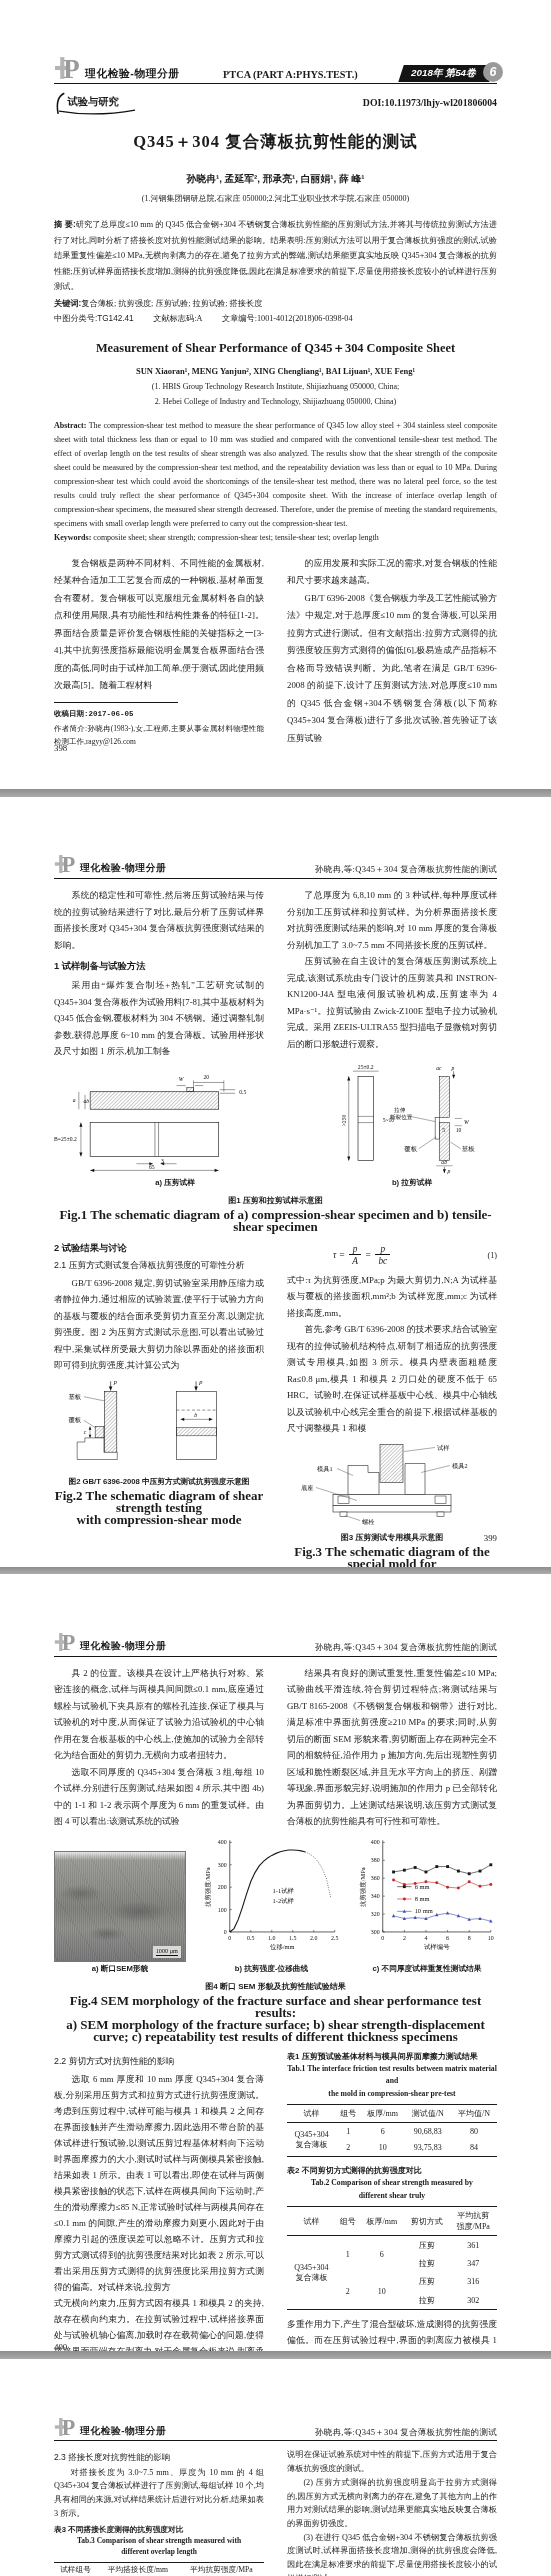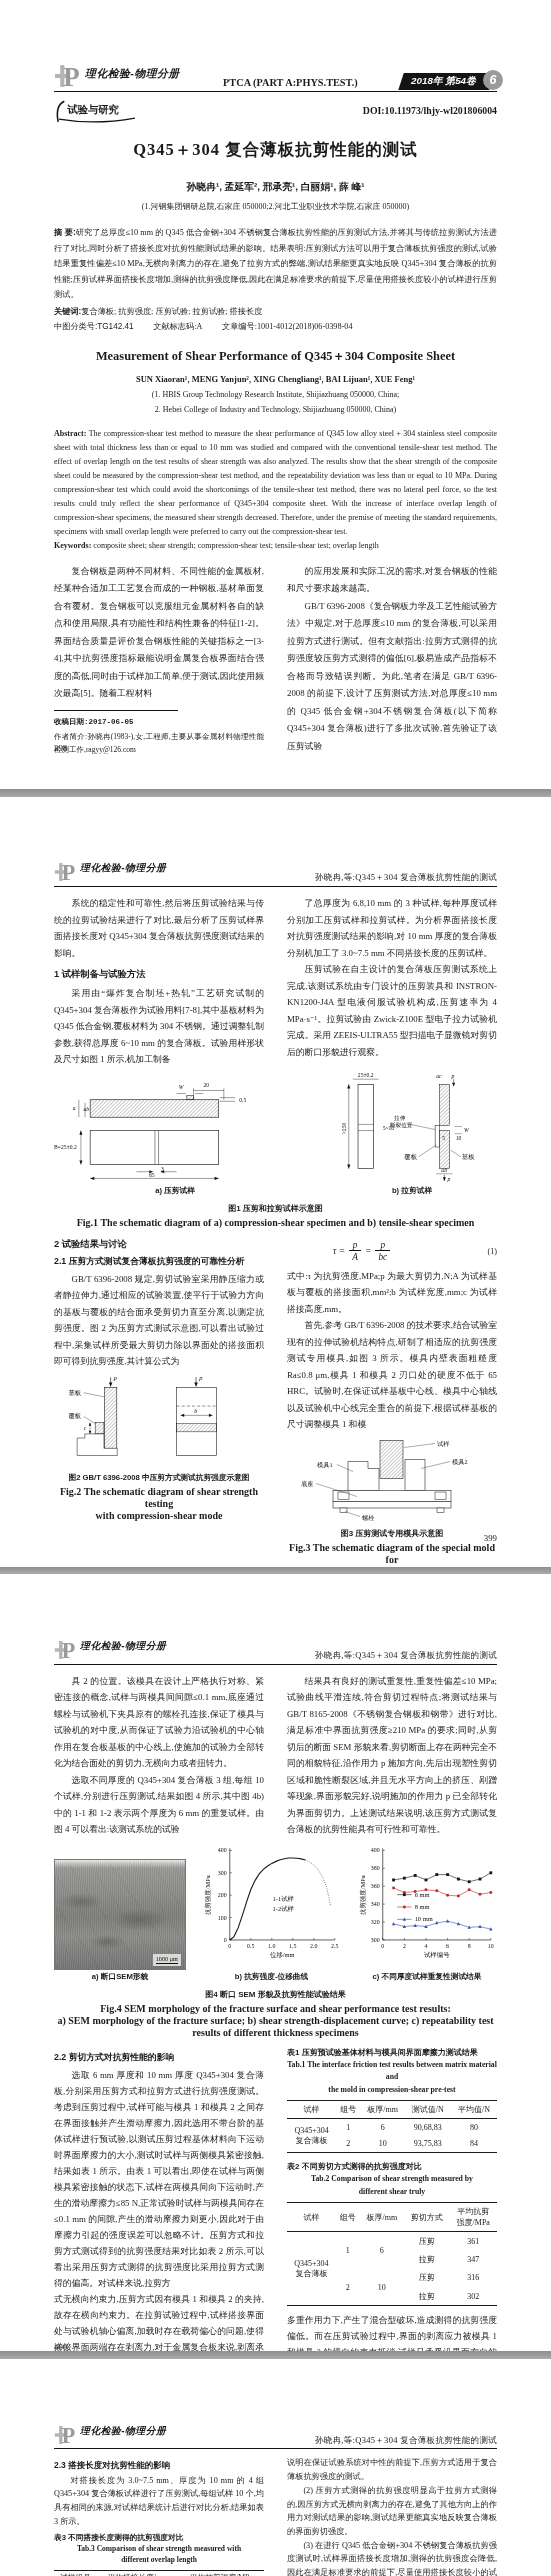--- a/index.html
+++ b/index.html
@@ -5,21 +5,21 @@
   html,body{margin:0;padding:0;background:#ffffff;}
   body{width:551px;font-family:"Liberation Serif","DejaVu Serif",serif;color:#1b1b1b;}
   .page{position:relative;width:551px;overflow:hidden;background:#fff;}
   .p1{height:789px}.p2{height:770px}.p3{height:777px}.p4{height:535px}
   .pgdiv{height:7.7px;background:linear-gradient(180deg,#8e8e8e,#ababab);}
   .content{margin:0 54px;width:443px;position:relative;}
 
   
   .mast-row{display:flex;align-items:flex-end;justify-content:space-between;border-bottom:1.5px solid #141414;padding-bottom:1px;}
   .mast-left{display:flex;align-items:flex-end;gap:3.1px;}
-  .mast-cn{font-family:"Liberation Sans","DejaVu Sans",sans-serif;font-weight:bold;font-style:italic;font-size:10.8px;letter-spacing:0.5px;padding-bottom:9px;margin-top:44px;}
+  .mast-cn{font-family:"Liberation Sans","DejaVu Sans",sans-serif;font-weight:bold;font-size:10.8px;letter-spacing:0.5px;padding-bottom:1px;margin-top:44px;}
   .mast-center{font-weight:bold;font-size:10.3px;padding-bottom:2.1px;}
   .issue-wrap{position:relative;display:flex;align-items:center;}
   .band{background:#141414;color:#fff;transform:skewX(-18deg);padding:2.1px 15.5px 2.1px 10.3px;margin-right:5.2px;}
   .band span{display:inline-block;transform:skewX(18deg);font-family:"Liberation Sans","DejaVu Sans",sans-serif;font-weight:bold;font-style:italic;font-size:9.8px;}
   .issue-circle{position:absolute;right:-6.2px;top:-3.1px;width:20.6px;height:20.6px;border-radius:50%;background:#9a9a9a;color:#fff;display:flex;align-items:center;justify-content:center;font-family:"Liberation Sans",sans-serif;font-weight:bold;font-style:italic;font-size:12.4px;}
   .row2{display:flex;justify-content:space-between;align-items:center;margin-top:11.3px;}
   .col-label{font-family:"Liberation Sans","DejaVu Sans",sans-serif;font-weight:bold;font-size:10.3px;position:relative;padding-left:13.4px;}
   .doi{font-weight:bold;font-size:9.8px;}
   .runhead-row{display:flex;align-items:flex-end;justify-content:space-between;border-bottom:1.5px solid #141414;padding-bottom:1.5px;padding-top:2.1px;}
   .runhead{font-size:8.5px;letter-spacing:0.3px;}
@@ -37,31 +37,31 @@
   .affil-en{text-align:center;font-size:8px;line-height:14.4px;margin-top:4.1px;}
   .abs-en{font-size:8px;line-height:14px;text-align:justify;margin-top:10.3px;}
   .kw-en{font-size:8px;line-height:14px;}
 
   
   .cols{display:flex;gap:23px;margin-top:11.3px;}
   .col{width:210px;}
   .body{font-size:8.8px;line-height:17px;text-align:justify;margin:0;text-indent:2em;}
   .body.noind{text-indent:0;}
   .h1{font-family:"Liberation Sans","DejaVu Sans",sans-serif;font-weight:bold;font-size:9.3px;margin:7.2px 0 4.1px 0;}
-  .h2{font-family:"Liberation Sans","DejaVu Sans",sans-serif;font-weight:bold;font-size:8.8px;margin:5.2px 0 3.1px 0;}
+  .h2{font-family:"Liberation Sans","DejaVu Sans",sans-serif;font-weight:normal;font-size:8.8px;margin:5.2px 0 3.1px 0;}
   .footnote-rule{border-top:0.8px solid #141414;width:124px;margin-top:7.2px;}
   .footnote{font-size:7.5px;line-height:13px;margin-top:4.1px;text-align:justify;}
   .footnote b{font-family:Liberation Mono, monospace;}
   .pageno{position:absolute;font-size:8.8px;}
 
   
   .figrow{display:flex;justify-content:space-between;align-items:flex-end;margin-top:5.2px;}
   .subcap{text-align:center;font-family:"Liberation Sans","DejaVu Sans",sans-serif;font-weight:bold;font-size:7.7px;margin-top:2.1px;}
   .cap-cn{text-align:center;font-family:"Liberation Sans","DejaVu Sans",sans-serif;font-weight:bold;font-size:8px;margin-top:7.2px;}
-  .cap-en{text-align:center;font-weight:bold;font-size:10px;margin-top:3.1px;line-height:12px;}
+  .cap-en{text-align:center;font-weight:bold;font-size:13px;margin-top:3.1px;line-height:12px;}
   svg text{font-family:"Liberation Serif","DejaVu Serif",serif;}
   .dimt{font-size:11px;fill:#111;}
   .lblt{font-size:12.5px;fill:#111;}
   .tick{font-size:11.5px;fill:#111;}
   .axlbl{font-size:12.5px;fill:#111;}
   .sem{width:130px;height:109px;position:relative;border:0.5px solid #777;
     background:
       radial-gradient(31px 12.4px at 20% 38%, rgba(60,60,58,.35), rgba(0,0,0,0) 70%),
       radial-gradient(41px 15.5px at 65% 55%, rgba(50,50,50,.3), rgba(0,0,0,0) 70%),
       radial-gradient(26px 10.3px at 40% 75%, rgba(40,40,42,.3), rgba(0,0,0,0) 70%),

